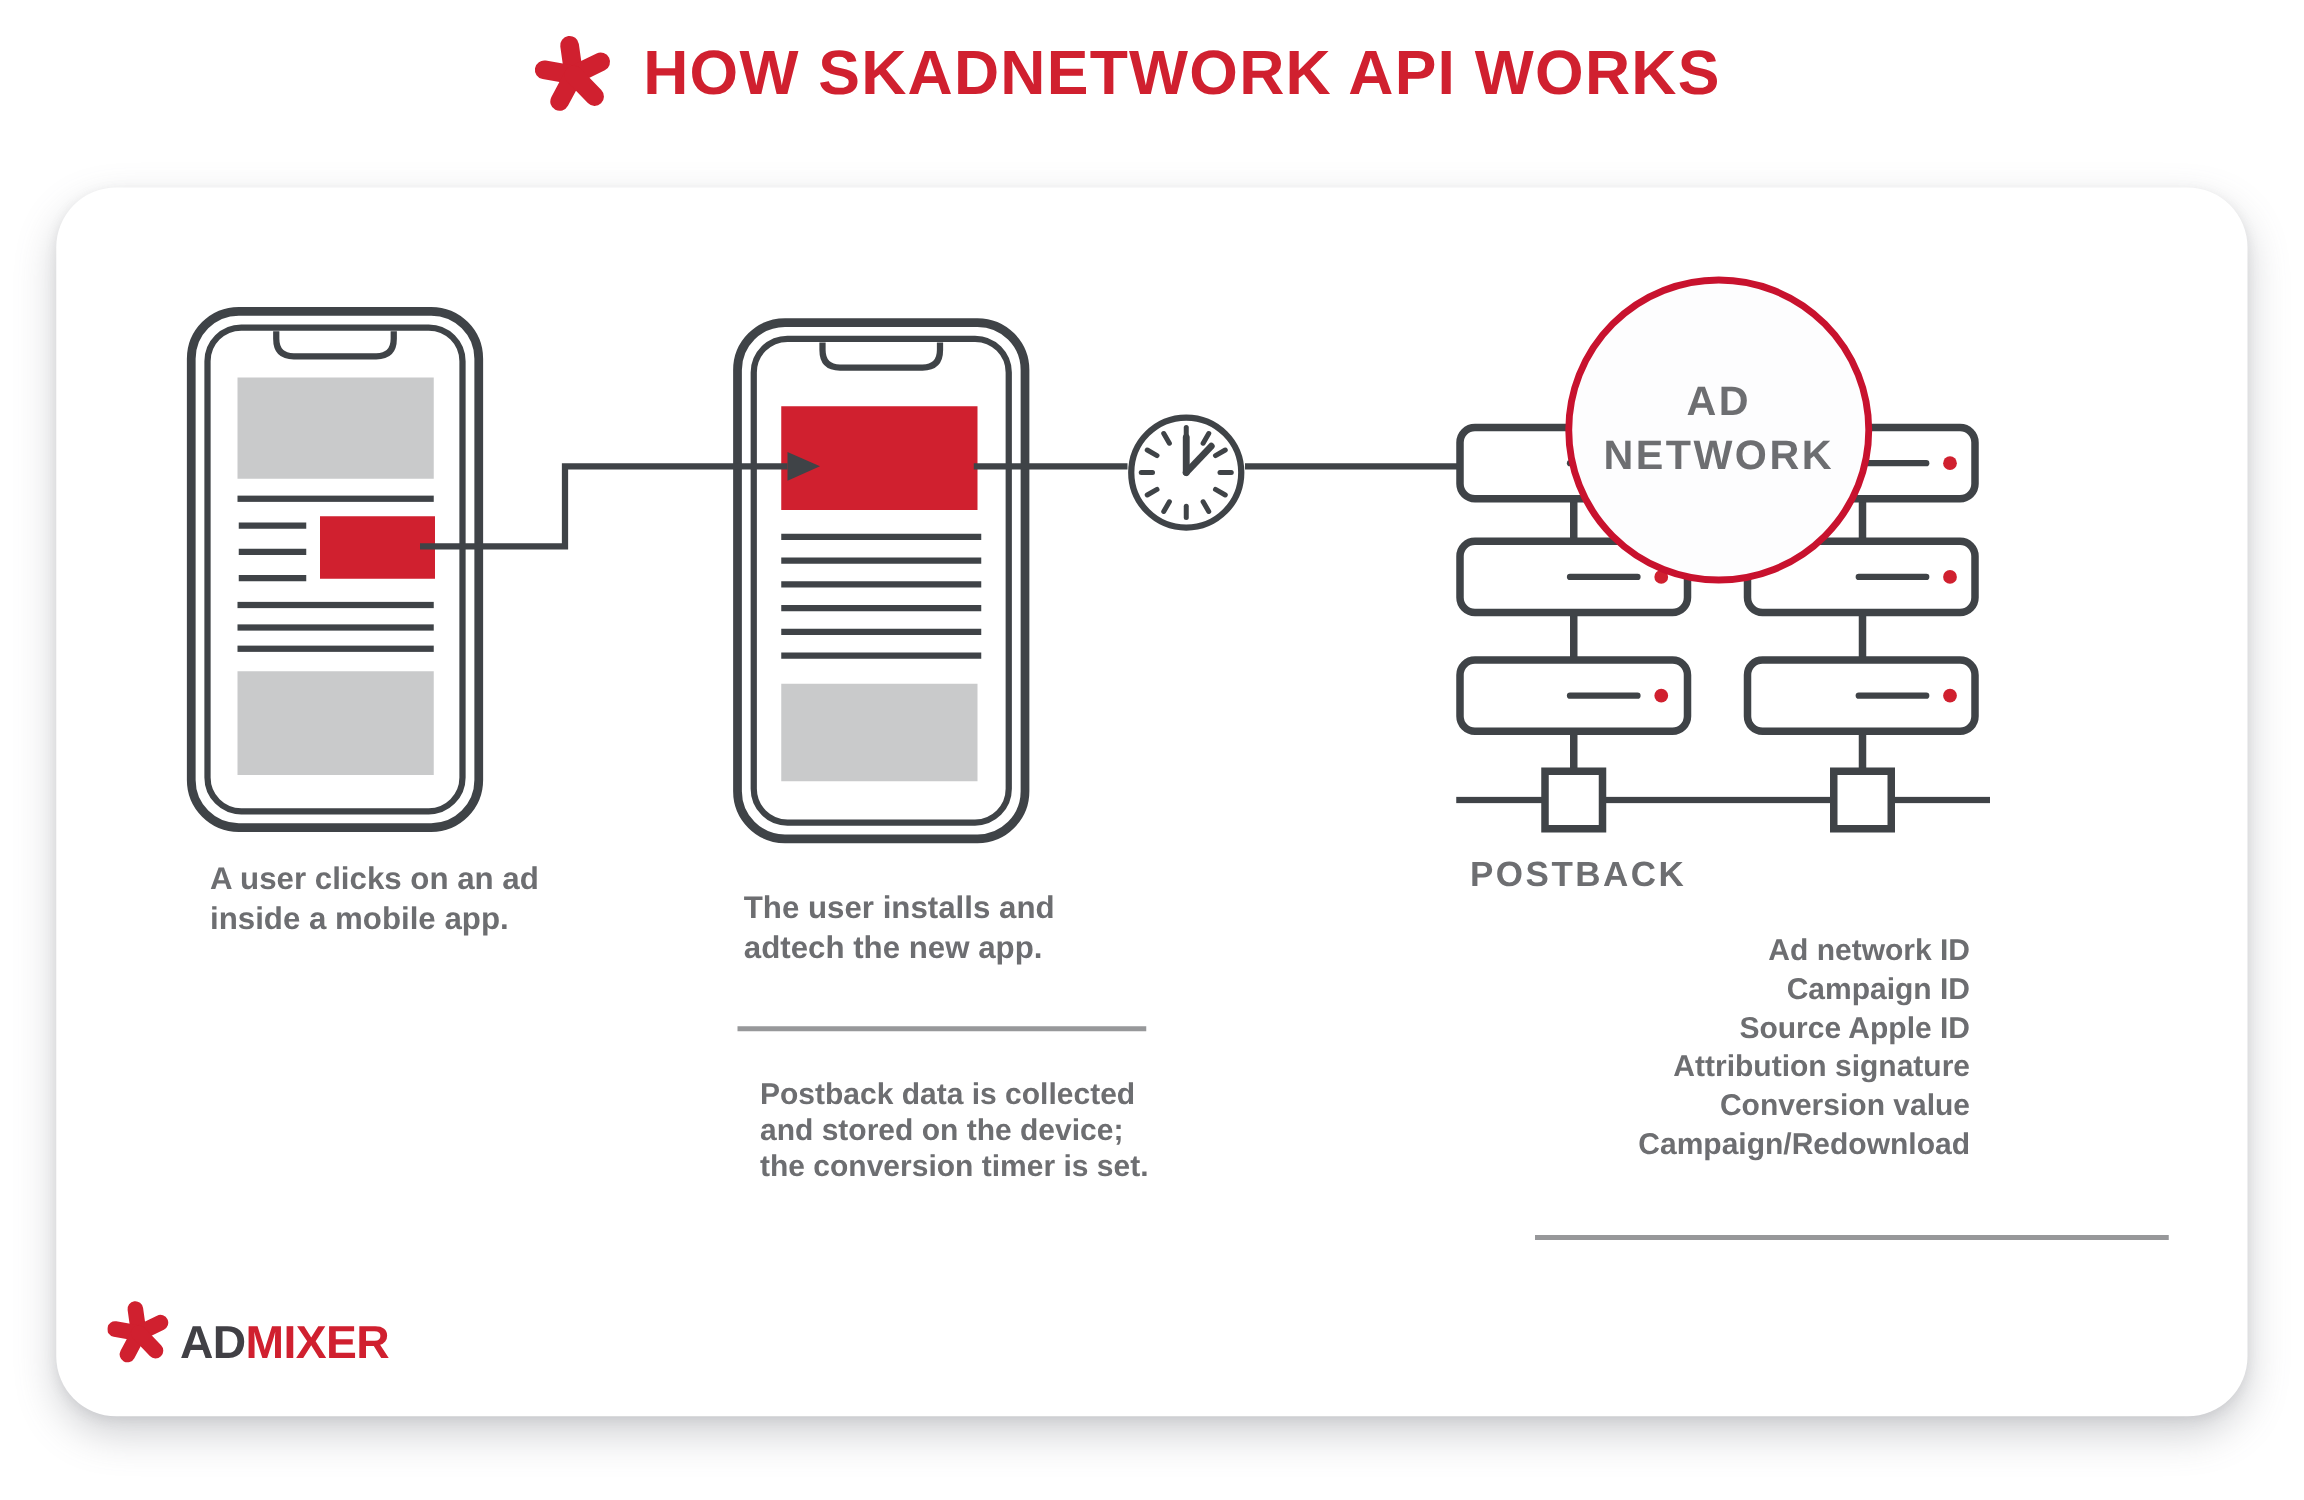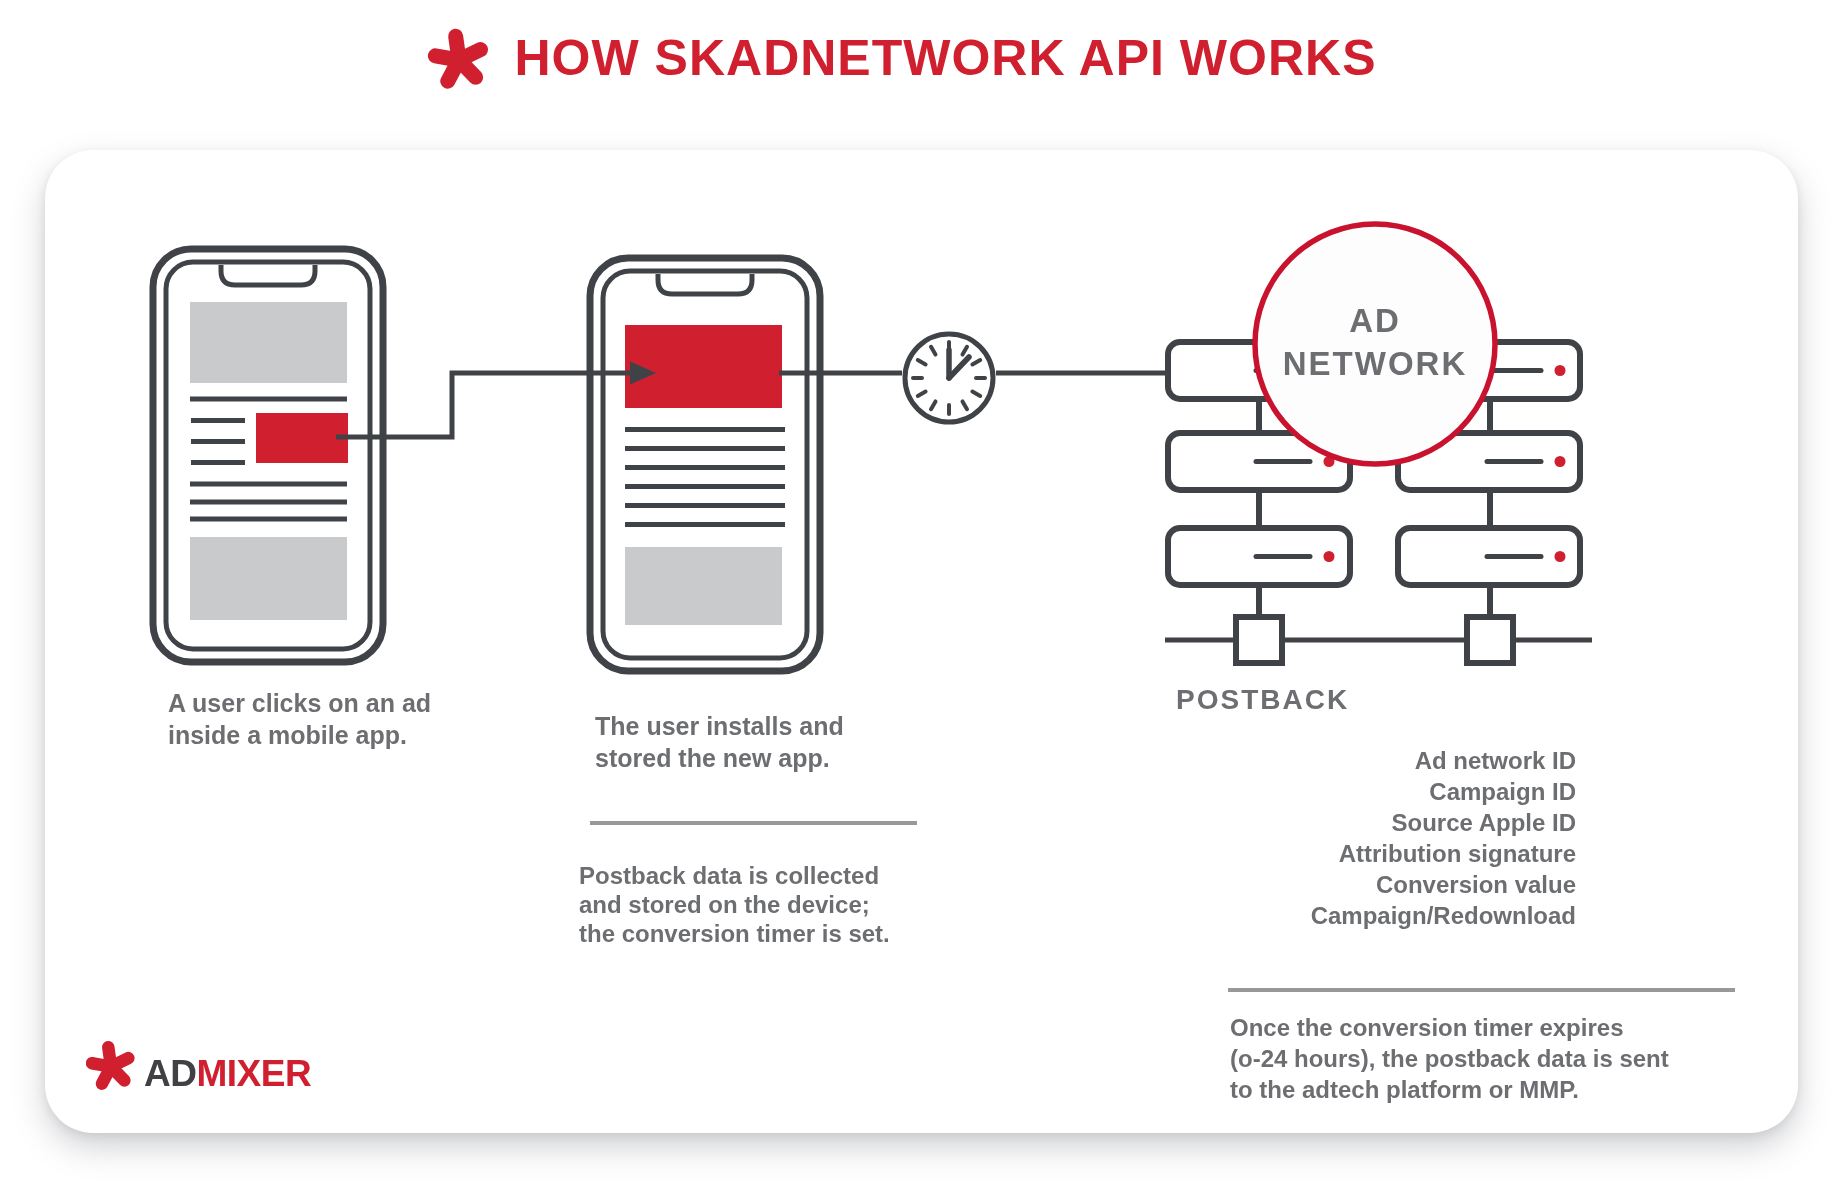--- a/index.html
+++ b/index.html
@@ -22,21 +22,21 @@
 
   .txt{position:absolute;z-index:3;color:var(--text_gray);font-weight:700;}
   .txt span{display:block;}
 
   .adnet-label{left:1255px;top:299px;width:240px;text-align:center;font-size:33px;
     letter-spacing:2px;line-height:43px;}
   .caption1{left:168px;top:687px;font-size:25px;line-height:32px;}
   .caption2{left:595px;top:710px;font-size:25px;line-height:32px;}
   .divider{position:absolute;height:4px;background:var(--divider);z-index:3;}
   .divider-mid{left:590px;top:821px;width:327px;}
-  .note-mid{left:579px;top:861px;font-size:24px;line-height:29px;}
+  .note-mid{left:608px;top:861px;font-size:24px;line-height:29px;}
   .pb-heading{left:1176px;top:684px;width:400px;font-size:28px;letter-spacing:2px;}
   .pb-list{left:1176px;top:745px;width:400px;text-align:right;font-size:24px;line-height:31px;}
   .divider-right{left:1228px;top:988px;width:507px;}
   .note-right{left:1230px;top:1012px;font-size:24px;line-height:31px;}
 
   .logo{position:absolute;left:86px;top:1032px;height:62px;display:flex;align-items:flex-end;
     gap:8px;z-index:4;}
   .logo .logo-text{font-size:37px;font-weight:800;letter-spacing:-0.5px;line-height:1;padding-bottom:2px;}
   .logo .p1{color:var(--logo_dark);}
   .logo .p2{color:var(--red);}
@@ -185,21 +185,21 @@
     <span>NETWORK</span>
   </div>
 
   <div class="txt caption1">
     <span>A user clicks on an ad</span>
     <span>inside a mobile app.</span>
   </div>
 
   <div class="txt caption2">
     <span>The user installs and</span>
-    <span>stored the new app.</span>
+    <span>adtech the new app.</span>
   </div>
 
   <div class="divider divider-mid"></div>
 
   <div class="txt note-mid">
     <span>Postback data is collected</span>
     <span>and stored on the device;</span>
     <span>the conversion timer is set.</span>
   </div>
 
@@ -209,25 +209,20 @@
     <div>Ad network ID</div>
     <div>Campaign ID</div>
     <div>Source Apple ID</div>
     <div>Attribution signature</div>
     <div>Conversion value</div>
     <div>Campaign/Redownload</div>
   </div>
 
   <div class="divider divider-right"></div>
 
-  <div class="txt note-right">
-    <span>Once the conversion timer expires</span>
-    <span>(o-24 hours), the postback data is sent</span>
-    <span>to the adtech platform or MMP.</span>
-  </div>
 
   <div class="logo">
     <svg width="50" height="58" viewBox="0 0 64 64">
       <g transform="rotate(-8 32 34)" stroke-width="16">
         <line class="star-line" x1="32" y1="34" x2="32" y2="9"></line>
         <line class="star-line" x1="32" y1="34" x2="55.5" y2="26.4"></line>
         <line class="star-line" x1="32" y1="34" x2="8.5" y2="26.4"></line>
         <line class="star-line" x1="32" y1="34" x2="17.5" y2="54"></line>
         <line class="star-line" x1="32" y1="34" x2="46.5" y2="54"></line>
       </g>

